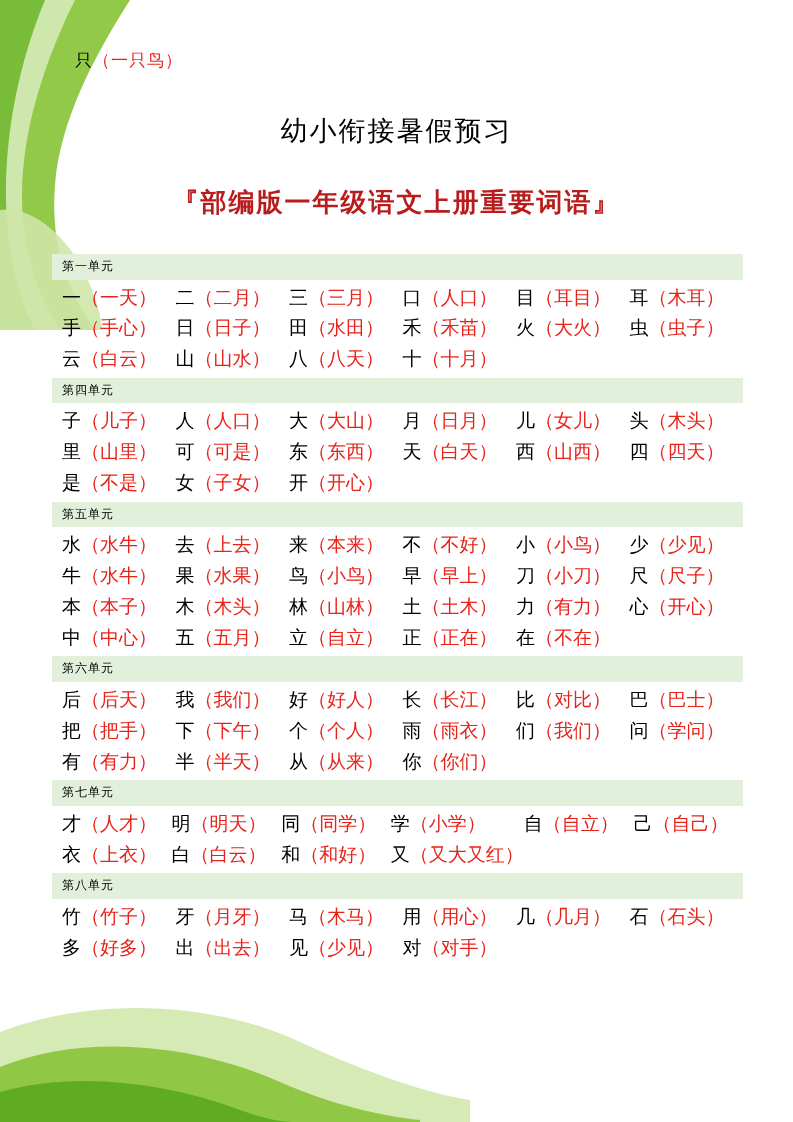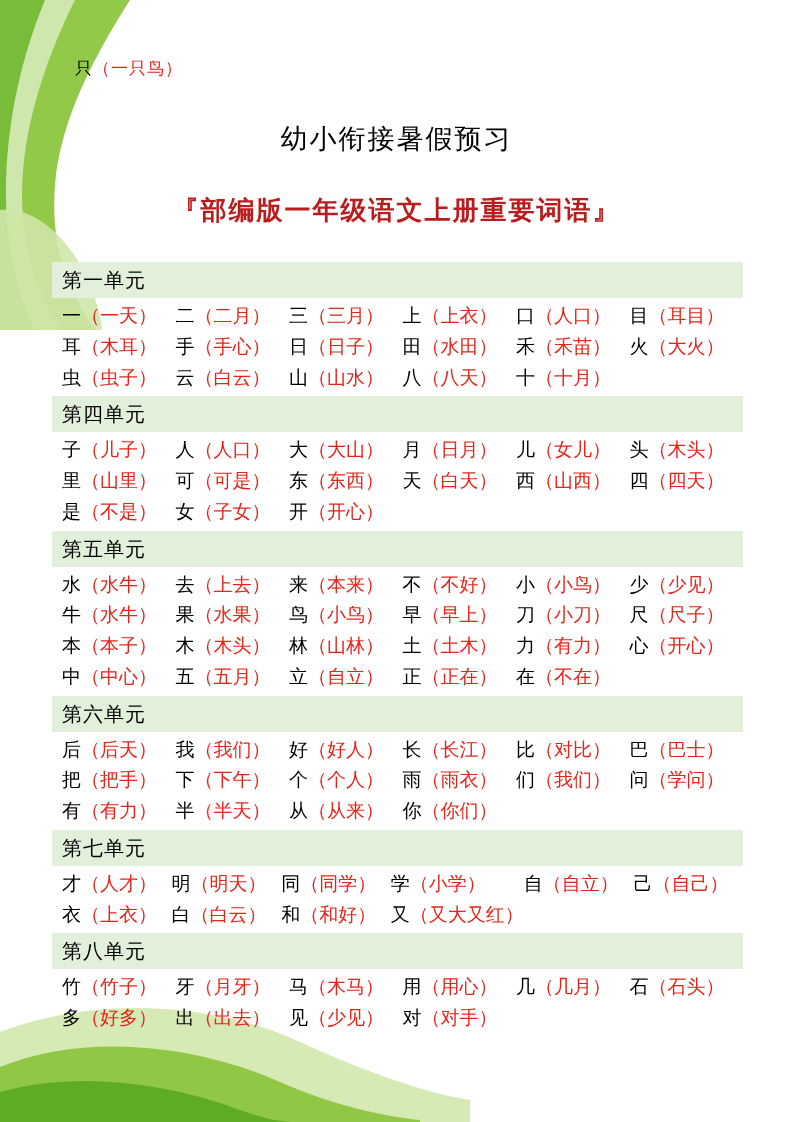--- a/index.html
+++ b/index.html
@@ -19,21 +19,21 @@
   
   .deco { position: absolute; pointer-events: none; }
 
   .deco-tl { top: 0; left: 0; width: 300px; height: 330px; overflow: hidden; }
   .deco-bl { bottom: 0; left: 0; width: 793px; height: 150px; overflow: hidden; }
 
   
   .page {
     position: relative;
     z-index: 5;
-    padding: 12px 40px;
+    padding: 4px 40px;
   }
 
   .topword {
     font-size: 17px;
     color: #000;
     padding-top: 48px;
     padding-left: 35px;
     letter-spacing: 1px;
     line-height: 1;
   }
@@ -57,21 +57,21 @@
     font-weight: bold;
   }
 
   .table-wrap {
     margin-top: 34px;
     padding: 0 10px 0 12px;
   }
 
   .unit-header {
     background: #e2efda;
-    font-size: 20px;
+    font-size: 12px;
     color: #000;
     padding: 5px 8px 5px 10px;
     letter-spacing: 1px;
     line-height: 1.3;
   }
 
   .grid {
     display: grid;
     grid-template-columns: repeat(6, 1fr);
     padding: 2px 0 4px 10px;
@@ -116,21 +116,20 @@
 
   <div class="subtitle">『部编版一年级语文上册重要词语』</div>
 
   <div class="table-wrap">
 
   <div class="unit-header">第一单元</div>
       <div class="grid">
         <div class="cell"><span>一</span><span class="par">（一天）</span></div>
         <div class="cell"><span>二</span><span class="par">（二月）</span></div>
         <div class="cell"><span>三</span><span class="par">（三月）</span></div>
-        <div class="cell"><span>上</span><span class="par">（上衣）</span></div>
         <div class="cell"><span>口</span><span class="par">（人口）</span></div>
         <div class="cell"><span>目</span><span class="par">（耳目）</span></div>
         <div class="cell"><span>耳</span><span class="par">（木耳）</span></div>
         <div class="cell"><span>手</span><span class="par">（手心）</span></div>
         <div class="cell"><span>日</span><span class="par">（日子）</span></div>
         <div class="cell"><span>田</span><span class="par">（水田）</span></div>
         <div class="cell"><span>禾</span><span class="par">（禾苗）</span></div>
         <div class="cell"><span>火</span><span class="par">（大火）</span></div>
         <div class="cell"><span>虫</span><span class="par">（虫子）</span></div>
         <div class="cell"><span>云</span><span class="par">（白云）</span></div>

